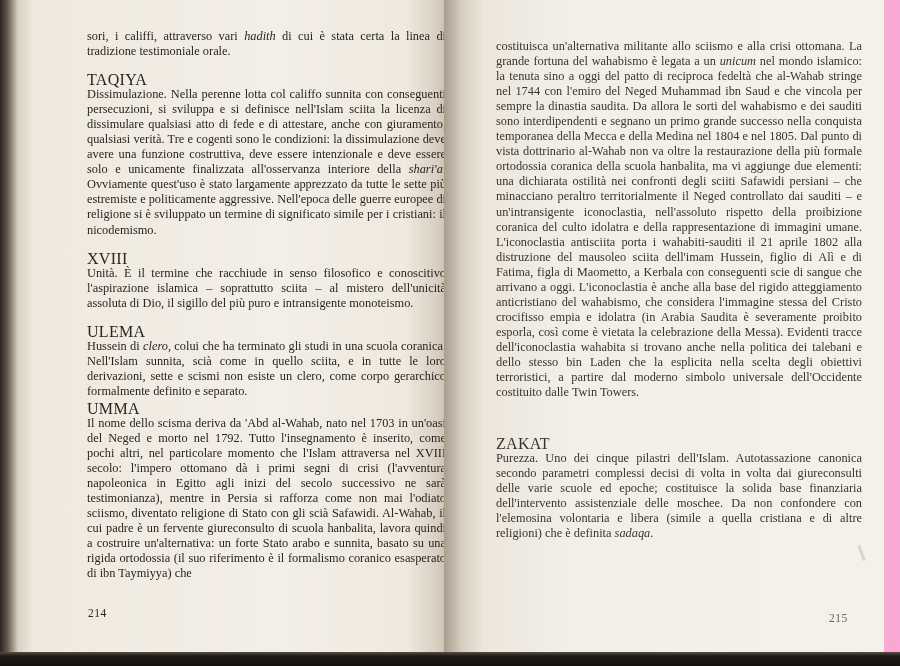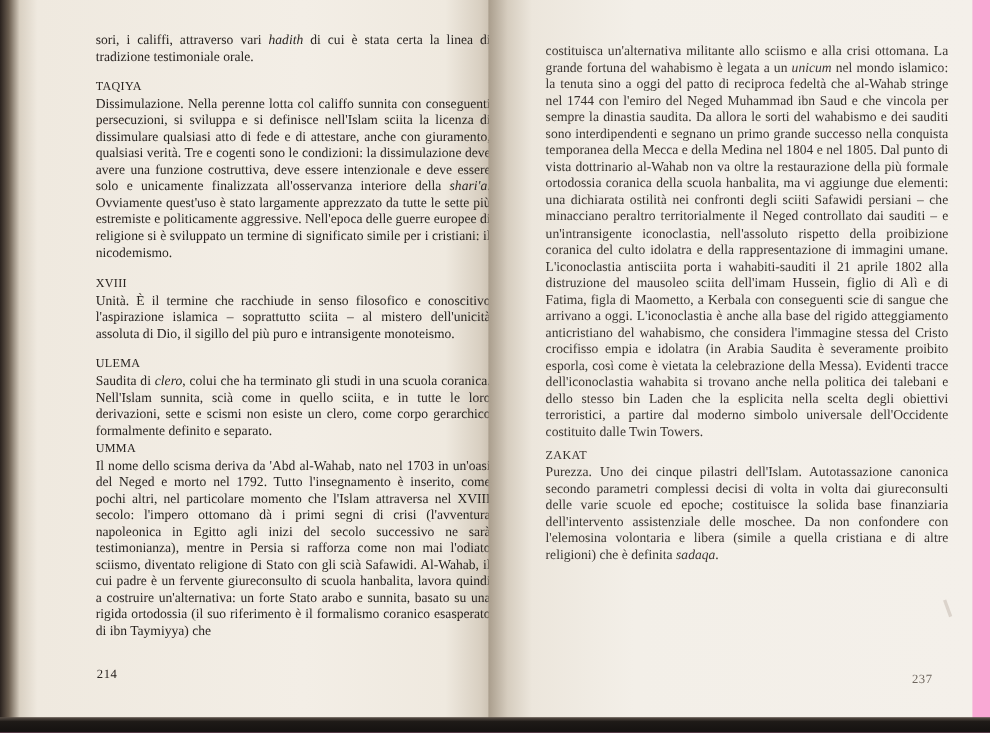--- a/index.html
+++ b/index.html
@@ -33,21 +33,21 @@
     .col {
       position: absolute;
       font-size: 12.35px;
       line-height: 15.05px;
       text-align: justify;
     }
     .col-left { left: 87px; top: 29px; width: 359px; }
     .col-right { left: 52px; top: 39px; width: 366px; color: #3a3430; }
     .para { margin: 0; text-align: justify; }
     .term {
-      margin: 0; font-size: 11px; letter-spacing: 0.3px;
+      margin: 0; font-size: 16px; letter-spacing: 0.3px;
       margin-top: 13px; line-height: 15px;
     }
     .em { font-style: italic; }
     .folio {
       position: absolute; font-size: 11.5px; letter-spacing: 0.5px;
     }
     .folio-left { left: 88px; top: 607px; color: #2a2522; }
     .folio-right { left: 829px; top: 612px; color: #6d655d; }
     .smudge {
       position: absolute; left: 876px; top: 545px; width: 3px; height: 16px;
@@ -67,41 +67,41 @@
         <p class="para"><span>Dissimulazione. Nella perenne lotta col califfo sunnita con conseguenti persecuzioni, si sviluppa e si definisce nell'Islam sciita la licenza di dissimulare qualsiasi atto di fede e di attestare, anche con giuramento, qualsiasi verità. Tre e cogenti sono le condizioni: la dissimulazione deve avere una funzione costruttiva, deve essere intenzionale e deve essere solo e unicamente finalizzata all'osservanza interiore della </span><span class="em">shari'a</span><span>. Ovviamente quest'uso è stato largamente apprezzato da tutte le sette più estremiste e politicamente aggressive. Nell'epoca delle guerre europee di religione si è sviluppato un termine di significato simile per i cristiani: il nicodemismo.</span></p>
       </div>
 
       <div>
         <p class="term">XVIII</p>
         <p class="para">Unità. È il termine che racchiude in senso filosofico e conoscitivo l'aspirazione islamica – soprattutto sciita – al mistero dell'unicità assoluta di Dio, il sigillo del più puro e intransigente monoteismo.</p>
       </div>
 
       <div>
         <p class="term" style="">ULEMA</p>
-        <p class="para"><span>Saudita di </span><span class="em">clero</span><span>, colui che ha terminato gli studi in una scuola coranica. Nell'Islam sunnita, scià come in quello sciita, e in tutte le loro derivazioni, sette e scismi non esiste un clero, come corpo gerarchico formalmente definito e separato.</span></p>
+        <p class="para"><span>Hussein di </span><span class="em">clero</span><span>, colui che ha terminato gli studi in una scuola coranica. Nell'Islam sunnita, scià come in quello sciita, e in tutte le loro derivazioni, sette e scismi non esiste un clero, come corpo gerarchico formalmente definito e separato.</span></p>
       </div>
 
       <div>
         <p class="term" style="margin-top:2px">UMMA</p>
       </div>
 
       <div>
         <p class="para">Il nome dello scisma deriva da 'Abd al-Wahab, nato nel 1703 in un'oasi del Neged e morto nel 1792. Tutto l'insegnamento è inserito, come pochi altri, nel particolare momento che l'Islam attraversa nel XVIII secolo: l'impero ottomano dà i primi segni di crisi (l'avventura napoleonica in Egitto agli inizi del secolo successivo ne sarà testimonianza), mentre in Persia si rafforza come non mai l'odiato sciismo, diventato religione di Stato con gli scià Safawidi. Al-Wahab, il cui padre è un fervente giureconsulto di scuola hanbalita, lavora quindi a costruire un'alternativa: un forte Stato arabo e sunnita, basato su una rigida ortodossia (il suo riferimento è il formalismo coranico esasperato di ibn Taymiyya) che</p>
       </div>
     </div>
     <div class="folio folio-left">214</div>
   </div>
 
   <div class="page page-right">
     <div class="col col-right">
       <p class="para"><span>costituisca un'alternativa militante allo sciismo e alla crisi ottomana. La grande fortuna del wahabismo è legata a un </span><span class="em">unicum</span><span> nel mondo islamico: la tenuta sino a oggi del patto di reciproca fedeltà che al-Wahab stringe nel 1744 con l'emiro del Neged Muhammad ibn Saud e che vincola per sempre la dinastia saudita. Da allora le sorti del wahabismo e dei sauditi sono interdipendenti e segnano un primo grande successo nella conquista temporanea della Mecca e della Medina nel 1804 e nel 1805. Dal punto di vista dottrinario al-Wahab non va oltre la restaurazione della più formale ortodossia coranica della scuola hanbalita, ma vi aggiunge due elementi: una dichiarata ostilità nei confronti degli sciiti Safawidi persiani – che minacciano peraltro territorialmente il Neged controllato dai sauditi – e un'intransigente iconoclastia, nell'assoluto rispetto della proibizione coranica del culto idolatra e della rappresentazione di immagini umane. L'iconoclastia antisciita porta i wahabiti-sauditi il 21 aprile 1802 alla distruzione del mausoleo sciita dell'imam Hussein, figlio di Alì e di Fatima, figla di Maometto, a Kerbala con conseguenti scie di sangue che arrivano a oggi. L'iconoclastia è anche alla base del rigido atteggiamento anticristiano del wahabismo, che considera l'immagine stessa del Cristo crocifisso empia e idolatra (in Arabia Saudita è severamente proibito esporla, così come è vietata la celebrazione della Messa). Evidenti tracce dell'iconoclastia wahabita si trovano anche nella politica dei talebani e dello stesso bin Laden che la esplicita nella scelta degli obiettivi terroristici, a partire dal moderno simbolo universale dell'Occidente costituito dalle Twin Towers.</span></p>
 
       <div>
-        <p class="term" style="margin-top:7px">ZAKAT</p>
+        <p class="term" style="margin-top:36px">ZAKAT</p>
         <p class="para"><span>Purezza. Uno dei cinque pilastri dell'Islam. Autotassazione canonica secondo parametri complessi decisi di volta in volta dai giureconsulti delle varie scuole ed epoche; costituisce la solida base finanziaria dell'intervento assistenziale delle moschee. Da non confondere con l'elemosina volontaria e libera (simile a quella cristiana e di altre religioni) che è definita </span><span class="em">sadaqa</span><span>.</span></p>
       </div>
     </div>
     <div class="smudge" style="left:416px"></div>
   </div>
 
-  <div class="folio folio-right">237</div>
+  <div class="folio folio-right">215</div>
 </div>
 <div class="bottom-edge"></div>
 
 </body></html>

